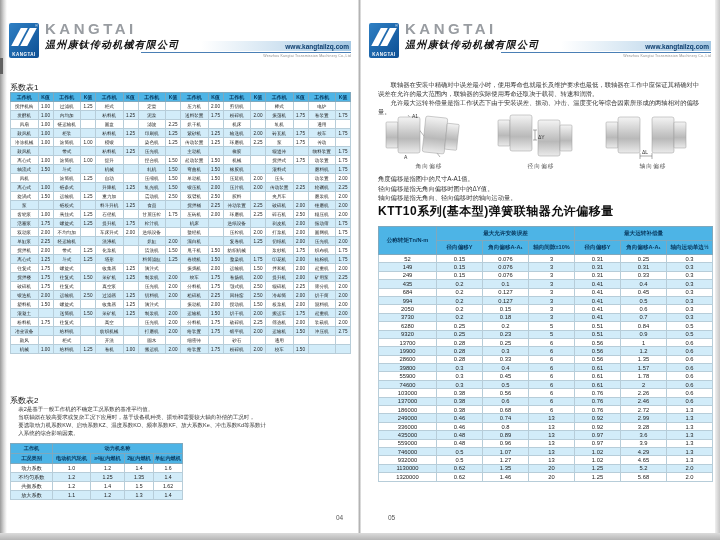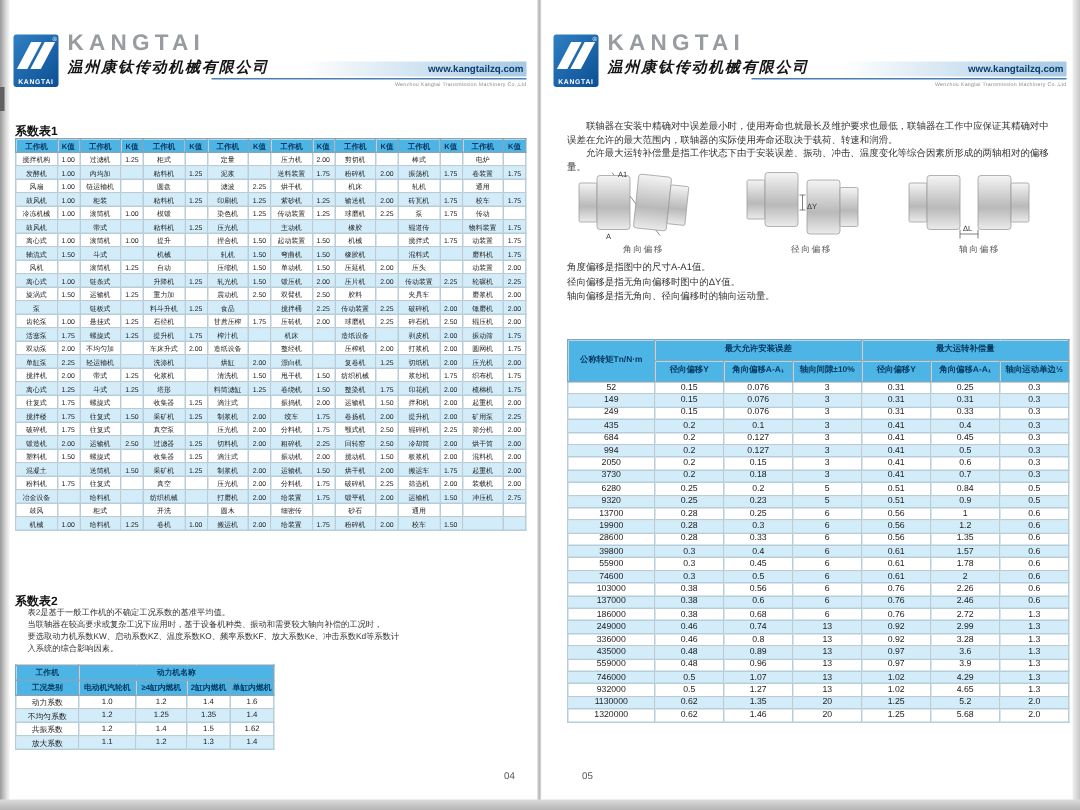--- a/index.html
+++ b/index.html
@@ -32,21 +32,21 @@
     display:flex;align-items:center;justify-content:flex-end;
     font-size:6.5px;font-weight:bold;color:#0d3e6e;padding-right:2px;}
   .site-rule{position:absolute;right:0;top:32px;width:210px;border-top:1px solid #4a7fb5;}
   .site-sub{position:absolute;right:0;top:34px;font-size:3.5px;color:#8e8e8e;letter-spacing:0.2px;}
 
   
   table{border-collapse:collapse;table-layout:fixed;}
   th,td{padding:0;text-align:center;vertical-align:middle;overflow:hidden;white-space:nowrap;}
 
   
-  .t1-title,.t2-title{position:absolute;left:10px;font-size:8px;font-weight:bold;color:#111;}
+  .t1-title,.t2-title{position:absolute;left:10px;font-size:8px;font-weight:normal;color:#111;}
   .t1-title{top:82px;}
   .t1{position:absolute;left:10px;top:92px;width:340px;}
   .t1 th{background:#4db4e6;color:#093a60;font-size:5px;font-weight:bold;height:9px;border:1px solid #7fa8bd;}
   .t1 td{font-size:4.6px;color:#222;height:9px;border:1px solid #b7cdd9;}
   .t1 tbody tr:nth-child(even) td{background:#d2ecf9;}
   .t1 col.c-name{width:27.5px;} .t1 col.c-k{width:15px;}
 
   
   .t2-title{top:395px;}
   .t2-notes{position:absolute;left:10px;top:405px;width:338px;font-size:5.5px;line-height:8px;color:#333;}
@@ -800,20 +800,21 @@
         <div class="diag-caption">轴向偏移</div>
       </div>
     </div>
 
     <div class="r-notes">
       <div>角度偏移是指图中的尺寸A-A1值。</div>
       <div>径向偏移是指无角向偏移时图中的ΔY值。</div>
       <div>轴向偏移是指无角向、径向偏移时的轴向运动量。</div>
     </div>
 
+    <div class="r-title2">KTT10系列(基本型)弹簧联轴器允许偏移量</div>
 
     <table class="t3">
       <colgroup>
         <col class="tc0">
           <col class="tcn">
           <col class="tcn">
           <col class="tcn">
         <col class="tcn">
           <col class="tcn">
           <col class="tcn">

